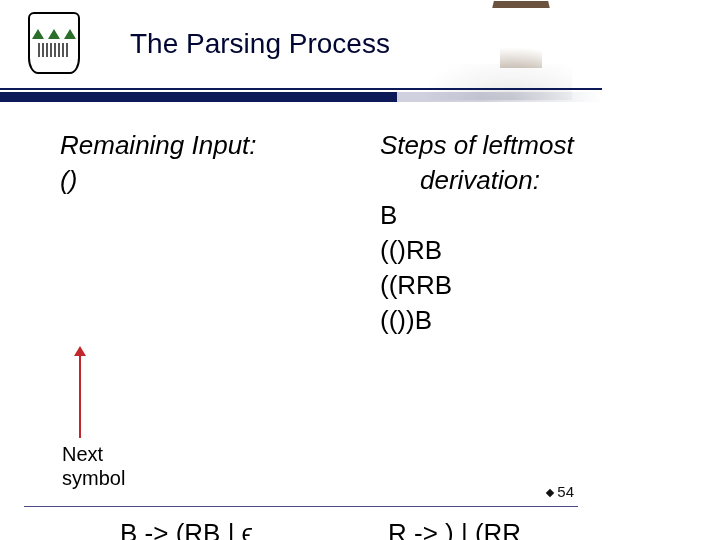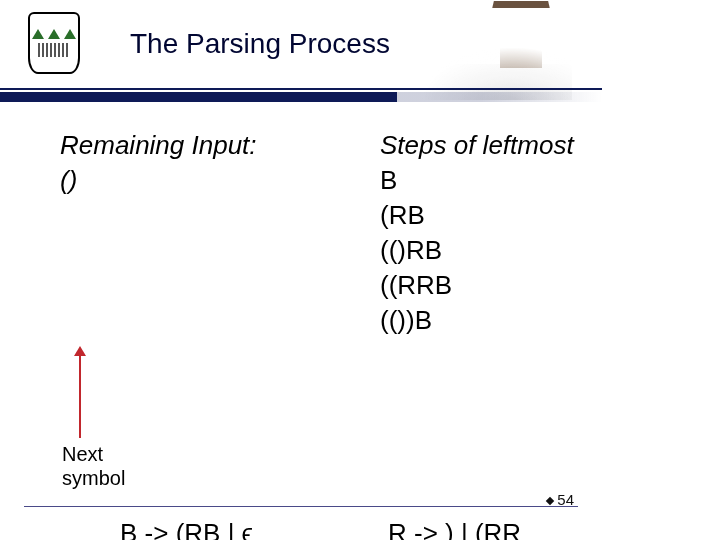--- a/index.html
+++ b/index.html
@@ -49,21 +49,21 @@
     content:""; position:absolute; left:-5px; top:-2px; width:0; height:0;
     border-left:6px solid transparent; border-right:6px solid transparent; border-bottom:10px solid #c1272d;
   }
   .arrow-label { position:absolute; left:62px; top:322px; font-size:20px; line-height:1.2; }
 
   .footer { position:absolute; left:0; right:0; bottom:34px; }
   .footer-rule { position:absolute; left:24px; right:24px; top:0; height:1px; background:#4a4a88; }
   .grammar-left  { position:absolute; left:120px; top:12px; font-size:26px; }
   .grammar-right { position:absolute; left:388px; top:12px; font-size:26px; }
 
-  .pagenum { position:absolute; right:28px; bottom:32px; font-size:15px; color:#111; }
+  .pagenum { position:absolute; right:28px; bottom:40px; font-size:15px; color:#111; }
   .bullet-dot { display:inline-block; width:6px; height:6px; background:#111; transform:rotate(45deg); margin-right:4px; vertical-align:middle; }
 </style>
 </head>
 <body>
 
 <div class="slide">
 
   <div class="header">
     <div class="logo">
       <div class="logo-inner">
@@ -94,22 +94,22 @@
     </div>
 
     <div class="arrow"></div>
     <div class="arrow-label">
       <div>Next</div>
       <div>symbol</div>
     </div>
 
     <div class="col-right">
       <div class="label" style="text-align:left;">Steps of leftmost</div>
+      <div class="label" style="padding-left:40px;">derivation:</div>
       <div class="step">B</div>
-      <div class="step">(RB</div>
       <div class="step">(()RB</div>
       <div class="step">((RRB</div>
       <div class="step">(())B</div>
     </div>
 
   </div>
 
   <div class="footer">
     <div class="footer-rule"></div>
     <div class="grammar-left">B -&gt; (RB | ϵ</div>

